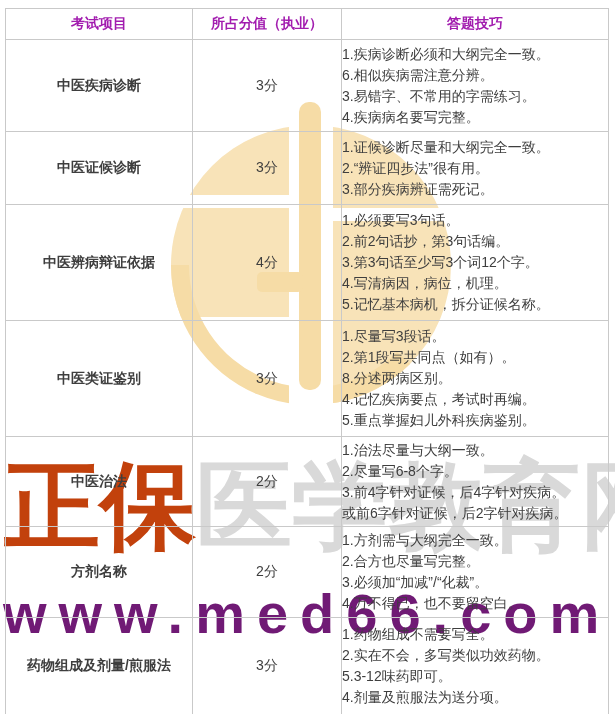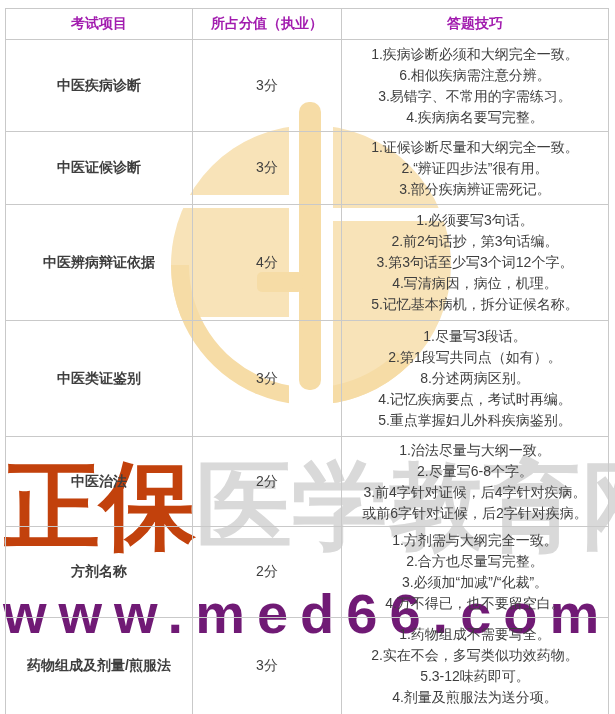--- a/index.html
+++ b/index.html
@@ -39,21 +39,20 @@
     font-size:14px;color:#3e3e3e;
   }
   table.exam col.c1{width:187px;}
   table.exam col.c2{width:149px;}
   table.exam col.c3{width:267px;}
   table.exam th, table.exam td{
     border:1px solid #c9c9c9;
     padding:0;
     background:transparent;
     vertical-align:middle;
-    text-align:center;
   }
   table.exam th{
     height:30px;font-weight:bold;text-align:center;
     font-size:14px;color:#a21caf;
   }
   td.item{font-weight:bold;text-align:center;}
   td.score{text-align:center;font-weight:normal;}
   td.tips{padding:5px 6px 5px 8px;}
   .tip{line-height:21px;white-space:nowrap;}
   tr.h91 td{height:91px;}

